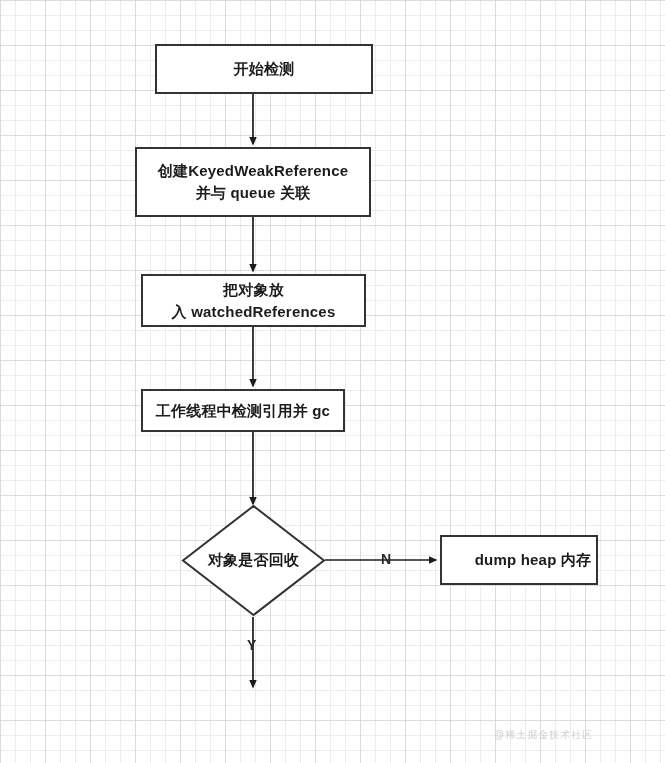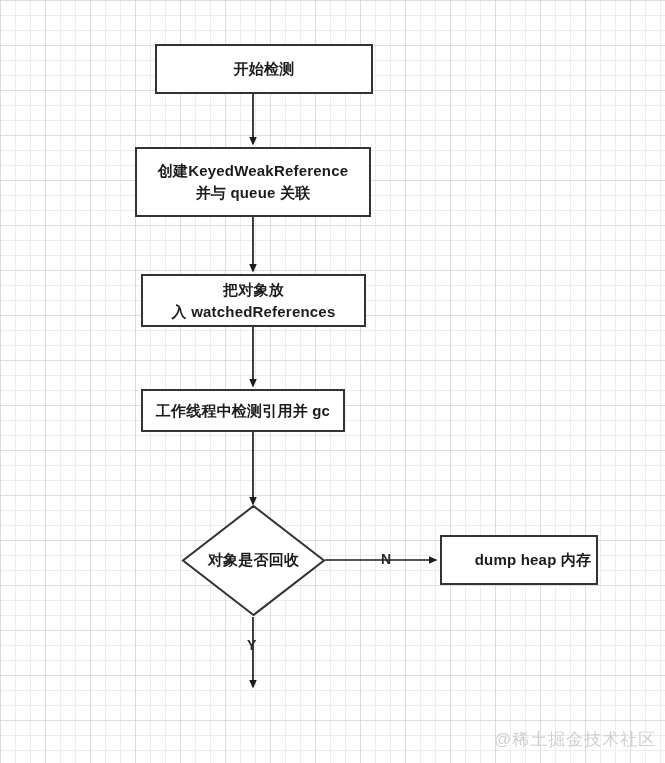--- a/index.html
+++ b/index.html
@@ -69,21 +69,21 @@
   .edge-label {
     position: absolute;
     color: #2a2a2a;
     font-size: 14px;
     font-weight: bold;
     font-family: "Liberation Sans", "DejaVu Sans", sans-serif;
   }
   .watermark {
     position: absolute;
     color: #cfcfd4;
-    font-size: 17px;
+    font-size: 10px;
     letter-spacing: 1px;
     font-family: "Liberation Sans", "DejaVu Sans", sans-serif;
     user-select: none;
   }
 </style>
 </head>
 <body>
 
 <div id="canvas">
 

